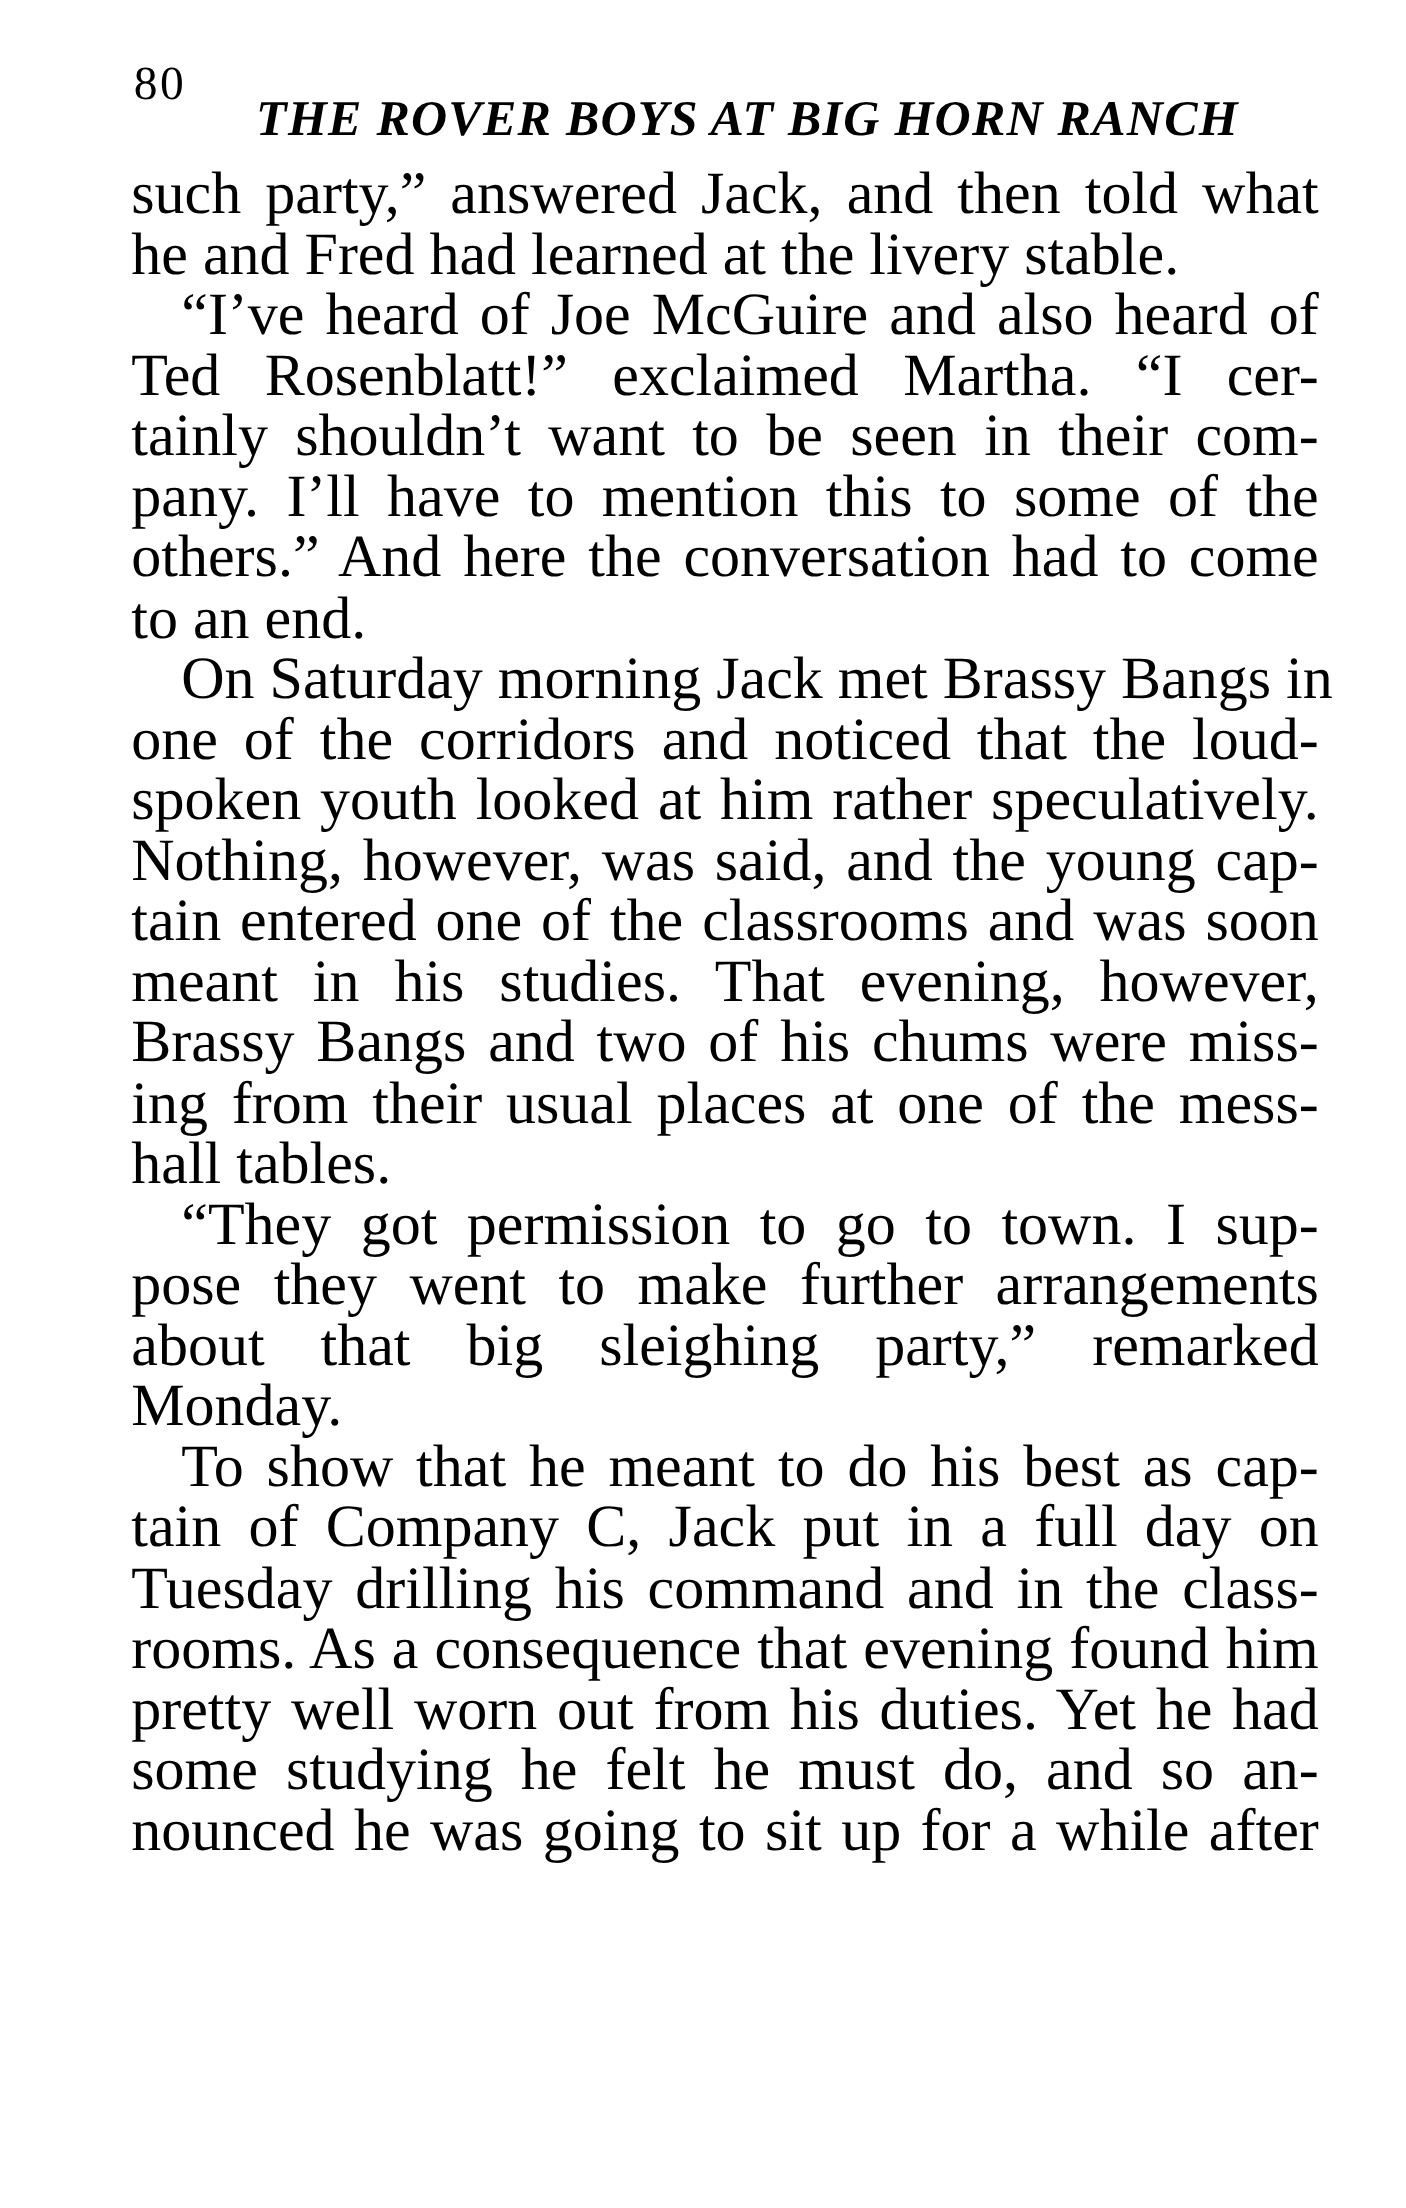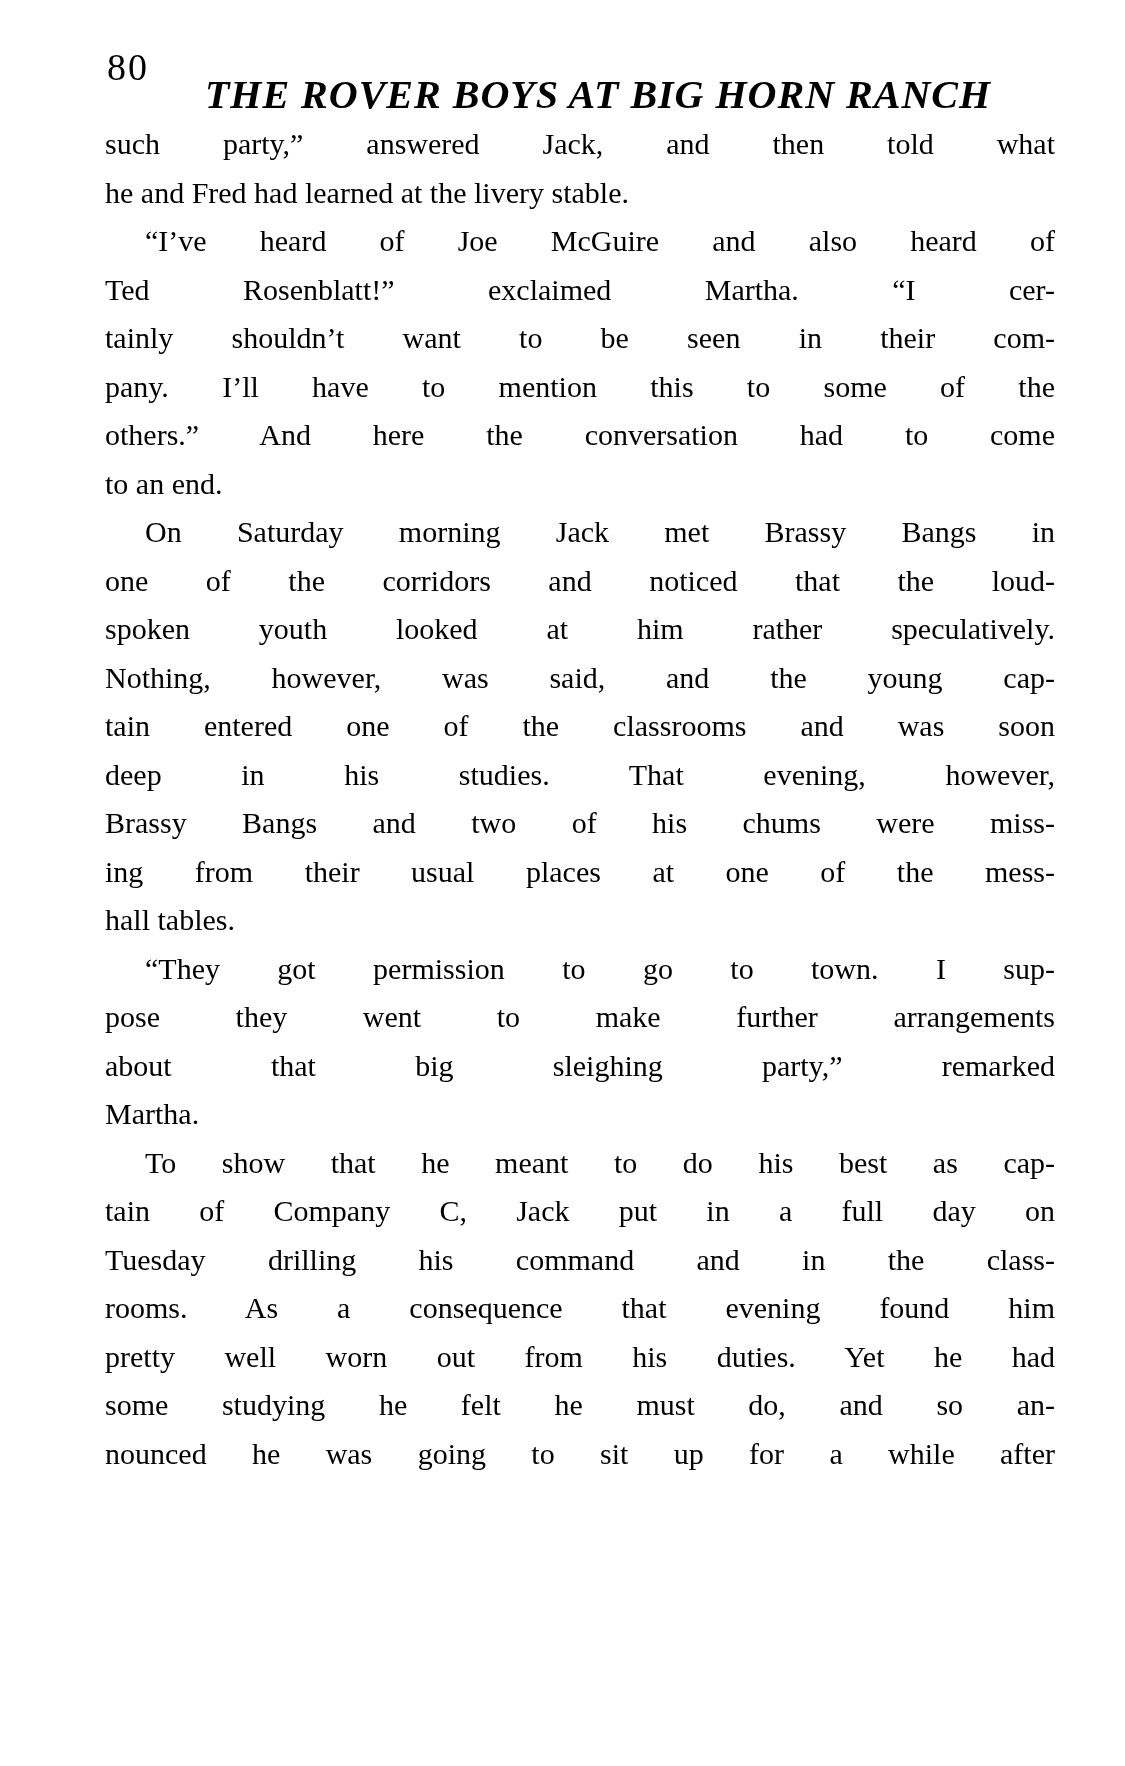--- a/index.html
+++ b/index.html
@@ -38,24 +38,24 @@
     font-style: italic;
     font-weight: 700;
     font-size: 40px;
     letter-spacing: 1px;
     padding-left: 36px; 
     white-space: nowrap;
     margin-top: 28px;
   }
   .text-block {
     position: absolute;
-    top: 120px;
+    top: 131px;
     left: 105px;
     width: 950px;
-    font-size: 30px;
+    font-size: 48px;
     line-height: 48.5px;
   }
   .paragraph { margin: 0; }
   .line {
     text-align: justify;
     text-align-last: justify;
     height: 48.5px;
     white-space: nowrap; 
   }
   .line.indent { text-indent: 40px; }
@@ -81,30 +81,30 @@
         <div class="line">pany. I’ll have to mention this to some of the</div>
         <div class="line">others.” And here the conversation had to come</div>
         <div class="line para-end">to an end.</div>
       </div>
       <div class="paragraph">
         <div class="line indent">On Saturday morning Jack met Brassy Bangs in</div>
         <div class="line">one of the corridors and noticed that the loud-</div>
         <div class="line">spoken youth looked at him rather speculatively.</div>
         <div class="line">Nothing, however, was said, and the young cap-</div>
         <div class="line">tain entered one of the classrooms and was soon</div>
-        <div class="line">deep in his studies. That evening, however,</div>
+        <div class="line">meant in his studies. That evening, however,</div>
         <div class="line">Brassy Bangs and two of his chums were miss-</div>
         <div class="line">ing from their usual places at one of the mess-</div>
         <div class="line para-end">hall tables.</div>
       </div>
       <div class="paragraph">
         <div class="line indent">“They got permission to go to town. I sup-</div>
         <div class="line">pose they went to make further arrangements</div>
         <div class="line">about that big sleighing party,” remarked</div>
-        <div class="line para-end">Martha.</div>
+        <div class="line para-end">Monday.</div>
       </div>
       <div class="paragraph">
         <div class="line indent">To show that he meant to do his best as cap-</div>
         <div class="line">tain of Company C, Jack put in a full day on</div>
         <div class="line">Tuesday drilling his command and in the class-</div>
         <div class="line">rooms. As a consequence that evening found him</div>
         <div class="line">pretty well worn out from his duties. Yet he had</div>
         <div class="line">some studying he felt he must do, and so an-</div>
         <div class="line">nounced he was going to sit up for a while after</div>
       </div>

